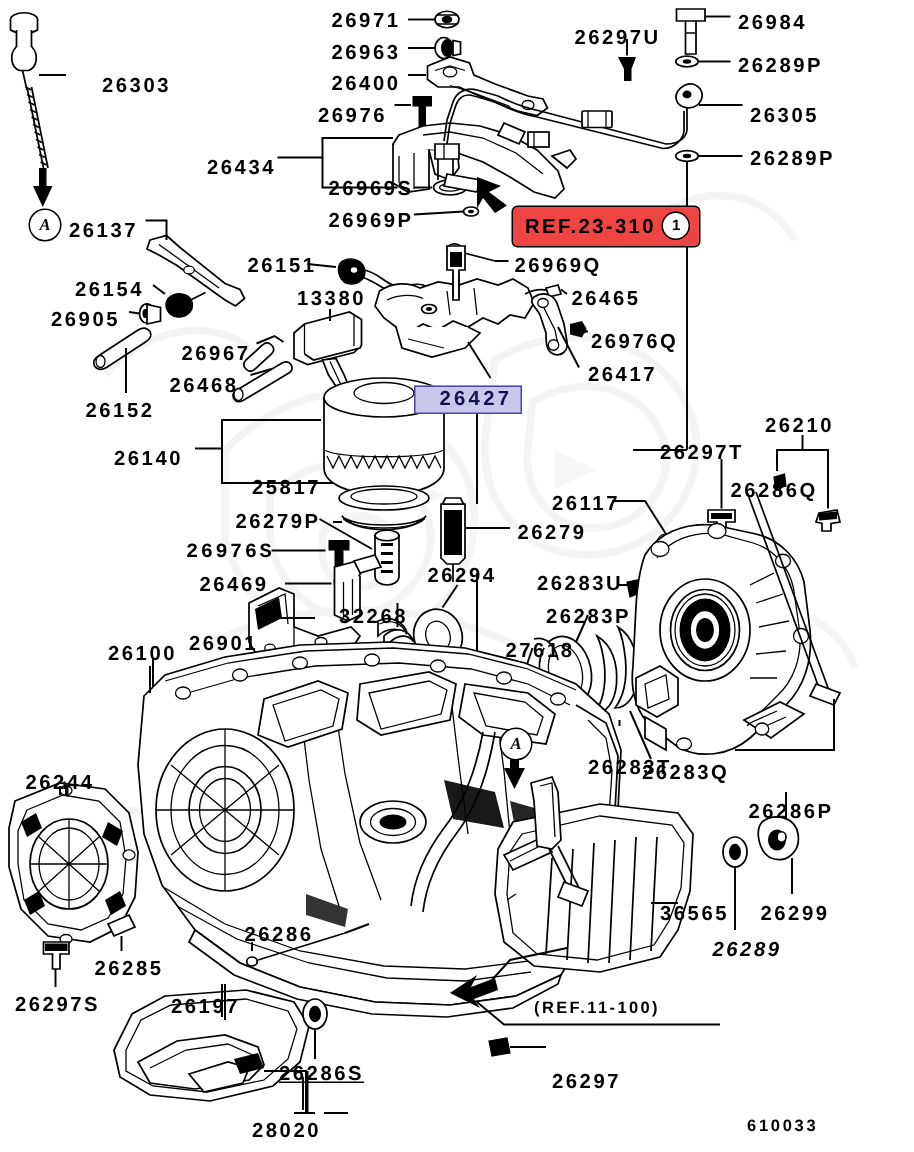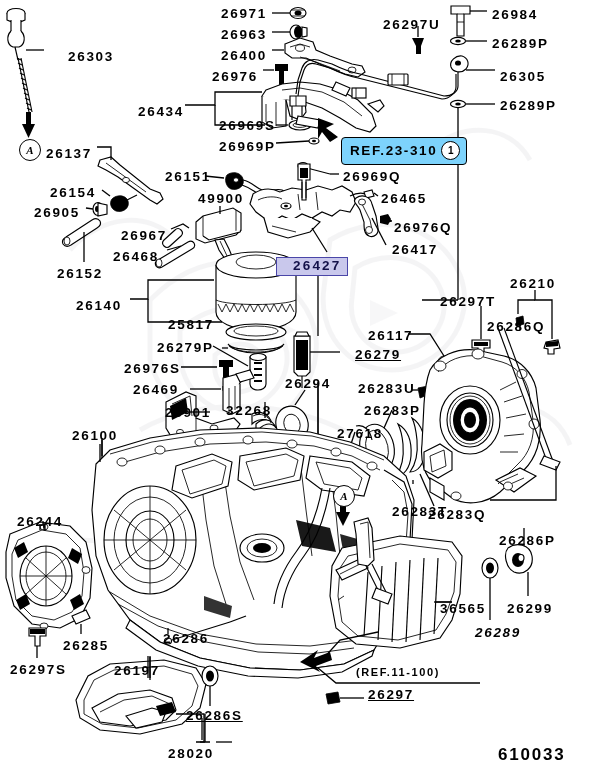--- a/index.html
+++ b/index.html
@@ -38,21 +38,21 @@
     background: #c9c8ec;
     border: 1.5px solid #4a46a8;
     color: #14124a;
     padding: 1px 5px 2px 6px;
     letter-spacing: 2.2px;
   }
   .refbox {
     position: absolute;
     border: 1.7px solid #000;
     border-radius: 4px;
-    background: #7dd3fc;
+    background: #ef4444;
     font-family: "Liberation Sans", sans-serif;
     font-size: 13.5px;
     font-weight: bold;
     letter-spacing: 1.6px;
     color: #000;
     padding: 3px 6px 4px 8px;
     white-space: nowrap;
     display: flex;
     align-items: center;
     gap: 4px;
@@ -70,21 +70,21 @@
   }
   .refplain {
     position: absolute;
     font-size: 11px;
     font-weight: bold;
     letter-spacing: 1.6px;
     white-space: nowrap;
   }
   .sheetno {
     position: absolute;
-    font-size: 17px;
+    font-size: 11px;
     font-weight: bold;
     letter-spacing: 1.8px;
     color: #000;
     white-space: nowrap;
   }
   
   .circA {
     position: absolute;
     width: 20px; height: 20px;
     border: 1.8px solid #000;
@@ -757,62 +757,62 @@
       <div class="lbl" style="left: 48px; top: 50px; margin-left: 20px;">26303</div>
       <div class="lbl" style="left: 46px; top: 147px;">26137</div>
       <div class="lbl" style="left: 50px; top: 186px;">26154</div>
       <div class="lbl" style="left: 34px; top: 206px;">26905</div>
       <div class="lbl" style="left: 57px; top: 267px;">26152</div>
       <div class="lbl" style="left: 121px; top: 229px;">26967</div>
       <div class="lbl" style="left: 113px; top: 250px;">26468</div>
       <div class="lbl" style="left: 76px; top: 299px;">26140</div>
       <div class="lbl" style="left: 168px; top: 318px;">25817</div>
       <div class="lbl" style="left: 157px; top: 341px;">26279P</div>
-      <div class="lbl" style="left: 124px; top: 362px;">26976S</div>
+      <div class="lbl" style="left: 124px; top: 362px; font-family: Liberation Mono, monospace;">26976S</div>
       <div class="lbl" style="left: 133px; top: 383px;">26469</div>
-      <div class="lbl" style="left: 126px; top: 406px; margin-left: 39px;">26901</div>
+      <div class="lbl" style="left: 126px; top: 422px;">26901</div>
       <div class="lbl" style="left: 72px; top: 429px;">26100</div>
       <div class="lbl" style="left: 17px; top: 515px;">26244</div>
       <div class="lbl" style="left: 63px; top: 639px;">26285</div>
       <div class="lbl" style="left: 10px; top: 663px;">26297S</div>
       <div class="lbl" style="left: 114px; top: 664px;">26197</div>
-      <div class="lbl" style="left: 163px; top: 632px;">26286</div>
+      <div class="lbl" style="left: 163px; top: 616px;">26286</div>
       <div class="lbl" style="left: 186px; top: 709px; text-decoration: underline;">26286S</div>
       <div class="lbl" style="left: 168px; top: 747px;">28020</div>
       <div class="lbl" style="left: 221px; top: 7px;">26971</div>
       <div class="lbl" style="left: 221px; top: 28px;">26963</div>
       <div class="lbl" style="left: 221px; top: 49px;">26400</div>
       <div class="lbl" style="left: 212px; top: 70px;">26976</div>
       <div class="lbl" style="left: 138px; top: 105px;">26434</div>
       <div class="lbl" style="left: 219px; top: 119px;">26969S</div>
       <div class="lbl" style="left: 219px; top: 140px;">26969P</div>
       <div class="lbl" style="left: 165px; top: 170px;">26151</div>
-      <div class="lbl" style="left: 198px; top: 192px;">49900</div>
+      <div class="lbl" style="left: 198px; top: 192px;">13380</div>
       <div class="lbl" style="left: 343px; top: 170px;">26969Q</div>
       <div class="lbl" style="left: 381px; top: 192px;">26465</div>
       <div class="lbl" style="left: 394px; top: 221px;">26976Q</div>
       <div class="lbl" style="left: 392px; top: 243px;">26417</div>
       <div class="lbl hl" style="left: 276px; top: 257px; padding-left: 16px;">26427</div>
       <div class="lbl" style="left: 383px; top: 18px;">26297U</div>
       <div class="lbl" style="left: 492px; top: 8px;">26984</div>
       <div class="lbl" style="left: 492px; top: 37px;">26289P</div>
       <div class="lbl" style="left: 500px; top: 70px;">26305</div>
       <div class="lbl" style="left: 500px; top: 99px;">26289P</div>
-      <div class="lbl" style="left: 355px; top: 348px; text-decoration: underline;">26279</div>
+      <div class="lbl" style="left: 345px; top: 348px;">26279</div>
       <div class="lbl" style="left: 285px; top: 377px;">26294</div>
       <div class="lbl" style="left: 226px; top: 404px;">32268</div>
       <div class="lbl" style="left: 368px; top: 329px;">26117</div>
       <div class="lbl" style="left: 358px; top: 382px;">26283U</div>
       <div class="lbl" style="left: 364px; top: 404px;">26283P</div>
       <div class="lbl" style="left: 337px; top: 427px;">27618</div>
       <div class="lbl" style="left: 392px; top: 484px; margin-top: 21px;">26283T</div>
       <div class="lbl" style="left: 428px; top: 508px;">26283Q</div>
       <div class="lbl" style="left: 440px; top: 295px;">26297T</div>
       <div class="lbl" style="left: 510px; top: 277px;">26210</div>
       <div class="lbl" style="left: 487px; top: 320px;">26286Q</div>
       <div class="lbl" style="left: 499px; top: 534px;">26286P</div>
       <div class="lbl" style="left: 440px; top: 602px;">36565</div>
       <div class="lbl" style="left: 507px; top: 602px; text-align: right;">26299</div>
       <div class="lbl" style="left: 475px; top: 626px; font-style: italic;">26289</div>
-      <div class="lbl" style="left: 368px; top: 688px; text-decoration: underline;">26297</div>
+      <div class="lbl" style="left: 368px; top: 714px;">26297</div>
     </div>
 
 </div>
 
 </body></html>

